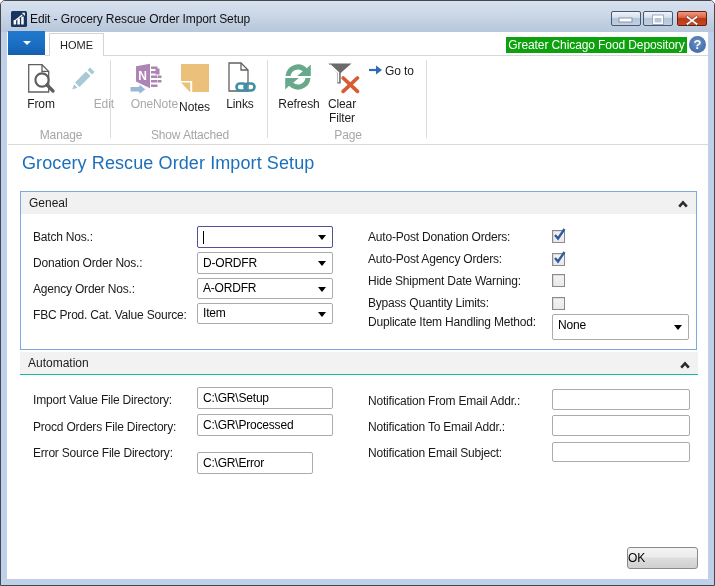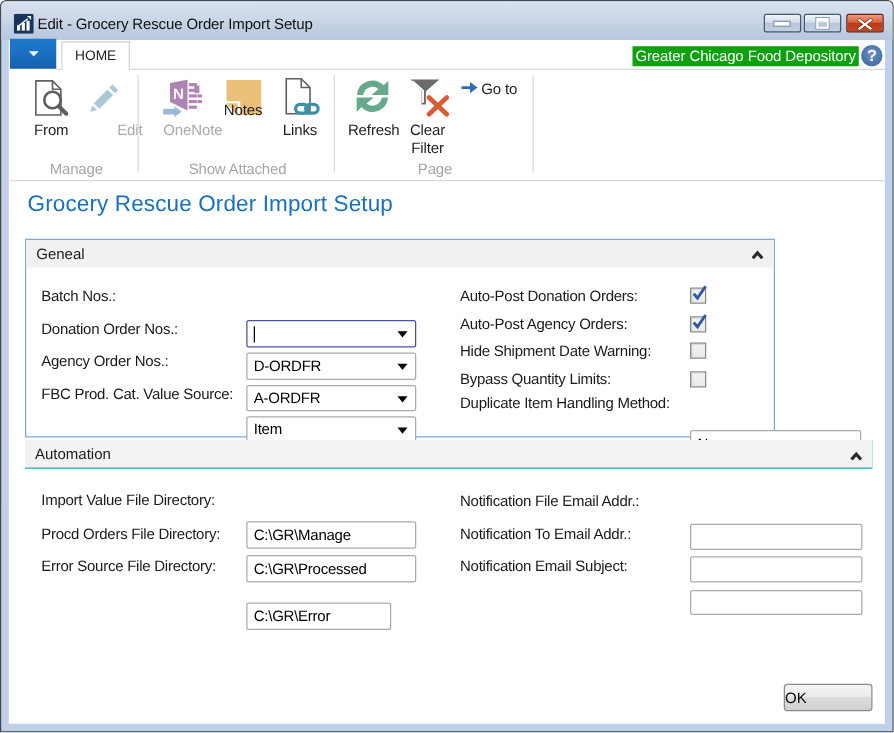--- a/index.html
+++ b/index.html
@@ -36,21 +36,21 @@
   .rgrouplbl { position:absolute; top:128px; font-size:12px; color:#a6a6a6; text-align:center; letter-spacing:-0.15px; }
   #ribbonline { position:absolute; left:8px; top:144px; width:700px; height:1px; background:#d9d9d9; }
   
   #heading { position:absolute; left:22px; top:153px; font-size:18px; color:#1c70bb; letter-spacing:0.1px; }
   .group { position:absolute; left:20px; background:#fff; }
   .ghdr { position:absolute; left:0; top:0; right:0; height:22px; background:#f1f1f1;
     font-size:12px; color:#1a1a1a; line-height:22px; padding-left:8px; }
   .chev { position:absolute; top:8px; }
   .lbl { position:absolute; font-size:12px; color:#1a1a1a; white-space:nowrap; letter-spacing:-0.2px; }
   .combo, .inp { position:absolute; background:#fff; border:1px solid #ababab; border-radius:2px;
-    font-size:12px; color:#000; padding-left:5px; letter-spacing:-0.2px;margin-top:30px; }
+    font-size:12px; color:#000; padding-left:5px; letter-spacing:-0.2px; }
   .combo .tri { position:absolute; right:6px; top:50%; margin-top:-2px; width:0; height:0;
     border-left:4.5px solid transparent; border-right:4.5px solid transparent; border-top:5px solid #000; }
   .chk { position:absolute; width:13px; height:13px; border:1px solid #8a8a8a;
     background:linear-gradient(180deg,#f4f4f4,#e9e9e9); box-shadow:inset 1px 1px 1px rgba(0,0,0,0.10); }
   #okbtn { position:absolute; left:627px; top:547px; width:71px; height:22px;
     border:1px solid #8a8a8a; border-radius:3px; font-size:12px; color:#000; 
     line-height:20px; background:linear-gradient(180deg,#f4f4f4 0%,#ebebeb 45%,#dddddd 50%,#d0d0d0 100%); }
 </style>
 </head>
 <body>
@@ -141,35 +141,35 @@
 </svg>
 <svg class="abs" style="left:369px;top:65px" width="14" height="10" viewBox="0 0 14 10">
   <path d="M0,5 H8" stroke="#2d6db8" stroke-width="2.2" fill="none"></path>
   <path d="M7,0.5 L13,5 L7,9.5 Z" fill="#2d6db8"></path>
 </svg>
 <div class="rtext" style="left:385px;top:64px">Go to</div>
 
 <div class="rtext" style="left:10px;top:97px;width:62px">From</div>
 <div class="rtext dis" style="left:52px;top:97px;width:62px">Edit</div>
 <div class="rtext dis" style="left:116px;top:97px;width:62px">OneNote</div>
-<div class="rtext" style="left:165px;top:81px;width:59px">Notes</div>
+<div class="rtext" style="left:165px;top:100px;width:59px">Notes</div>
 <div class="rtext" style="left:209px;top:97px;width:62px">Links</div>
 <div class="rtext" style="left:268px;top:97px;width:62px">Refresh</div>
 <div class="rtext" style="left:310px;top:97px;width:64px">Clear<br>Filter</div>
 <div class="rsep" style="left:110px"></div>
 <div class="rsep" style="left:267px"></div>
 <div class="rsep" style="left:426px"></div>
 <div class="rgrouplbl" style="left:30px;width:62px">Manage</div>
 <div class="rgrouplbl" style="left:148px;width:84px">Show Attached</div>
 <div class="rgrouplbl" style="left:317px;width:62px">Page</div>
 <div id="ribbonline"></div>
 
 <div id="heading">Grocery Rescue Order Import Setup</div>
 
-<div class="group" style="top:191px;width:600px;height:159px;border:1px solid #7da9e2">
+<div class="group" style="top:191px;width:677px;height:159px;border:1px solid #7da9e2">
   <div class="ghdr">Geneal</div>
   <svg class="chev" style="right:8px" width="10" height="8" viewBox="0 0 10 8">
       <path d="M1.2,6.6 L5,2.4 L8.8,6.6" stroke="#2b2b2b" stroke-width="2.6" fill="none"></path>
     </svg>
 </div>
 <div class="lbl" style="left:33px;top:230px">Batch Nos.:</div>
 <div class="lbl" style="left:33px;top:256px">Donation Order Nos.:</div>
 <div class="lbl" style="left:33px;top:282px">Agency Order Nos.:</div>
 <div class="lbl" style="left:33px;top:308px">FBC Prod. Cat. Value Source:</div>
 <div class="combo" style="left:197px;top:226px;width:136px;height:22px;border-color:#50509e">
@@ -199,23 +199,23 @@
 
 <div class="group" style="top:352px;width:678px;height:23px;background:#14b8a6">
   <div class="ghdr" style="background:#f2f2f2;line-height:23px">Automation</div>
   <svg class="chev" style="right:8px;top:9px" width="10" height="8" viewBox="0 0 10 8">
       <path d="M1.2,6.6 L5,2.4 L8.8,6.6" stroke="#2b2b2b" stroke-width="2.6" fill="none"></path>
     </svg>
 </div>
 <div class="lbl" style="left:33px;top:393px">Import Value File Directory:</div>
 <div class="lbl" style="left:33px;top:420px">Procd Orders File Directory:</div>
 <div class="lbl" style="left:33px;top:446px">Error Source File Directory:</div>
-<div class="inp" style="left:197px;top:387px;width:136px;height:22px;line-height:20px">C:\GR\Manage</div>
+<div class="inp" style="left:197px;top:387px;width:136px;height:22px;line-height:20px">C:\GR\Setup</div>
 <div class="inp" style="left:197px;top:414px;width:136px;height:22px;line-height:20px">C:\GR\Processed</div>
 <div class="inp" style="left:197px;top:452px;width:116px;height:22px;line-height:20px">C:\GR\Error</div>
-<div class="lbl" style="left:368px;top:394px">Notification File Email Addr.:</div>
+<div class="lbl" style="left:368px;top:394px">Notification From Email Addr.:</div>
 <div class="lbl" style="left:368px;top:420px">Notification To Email Addr.:</div>
 <div class="lbl" style="left:368px;top:446px">Notification Email Subject:</div>
 <div class="inp" style="left:552px;top:389px;width:138px;height:21px"></div>
 <div class="inp" style="left:552px;top:415px;width:138px;height:21px"></div>
 <div class="inp" style="left:552px;top:442px;width:138px;height:20px"></div>
 
 <div id="okbtn">OK</div>
 
 </body></html>

